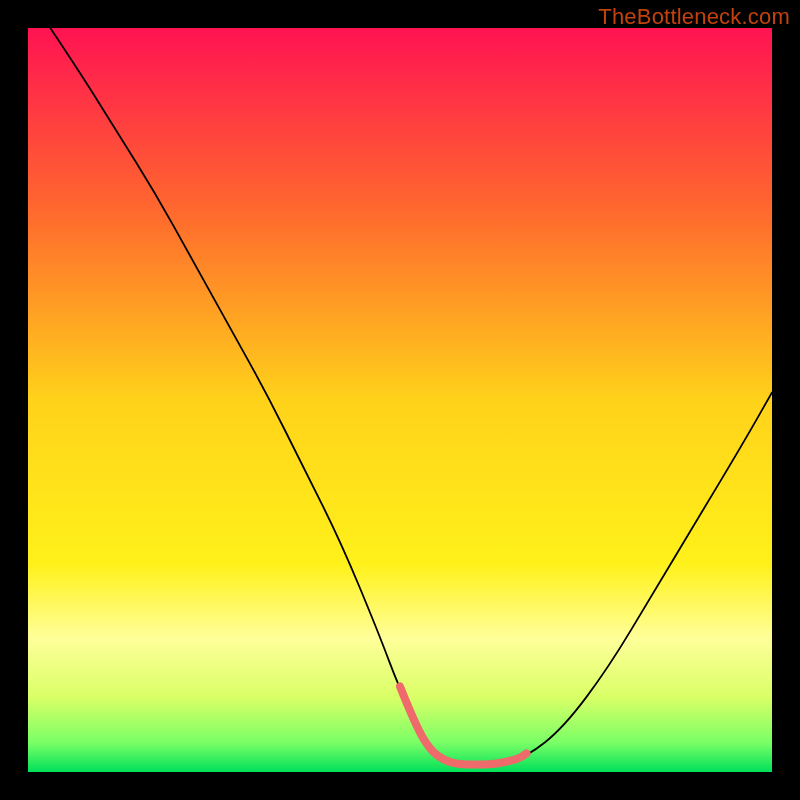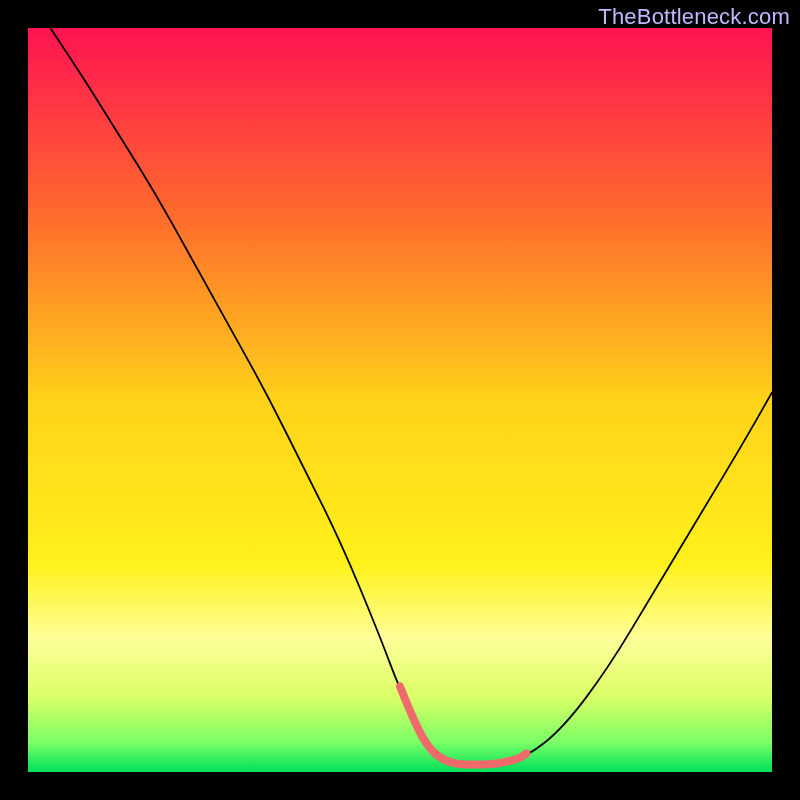--- a/index.html
+++ b/index.html
@@ -14,21 +14,21 @@
   .frame {
     position: relative;
     width: 800px;
     height: 800px;
     background: #000;
   }
   .watermark {
     position: absolute;
     top: 4px;
     right: 10px;
-    color: #c4b5fd;
+    color: #c2410c;
     font-size: 22px;
     font-weight: 500;
     letter-spacing: 0.2px;
     z-index: 10;
   }
   .plot-area {
     position: absolute;
     left: 28px;
     top: 28px;
     width: 744px;

